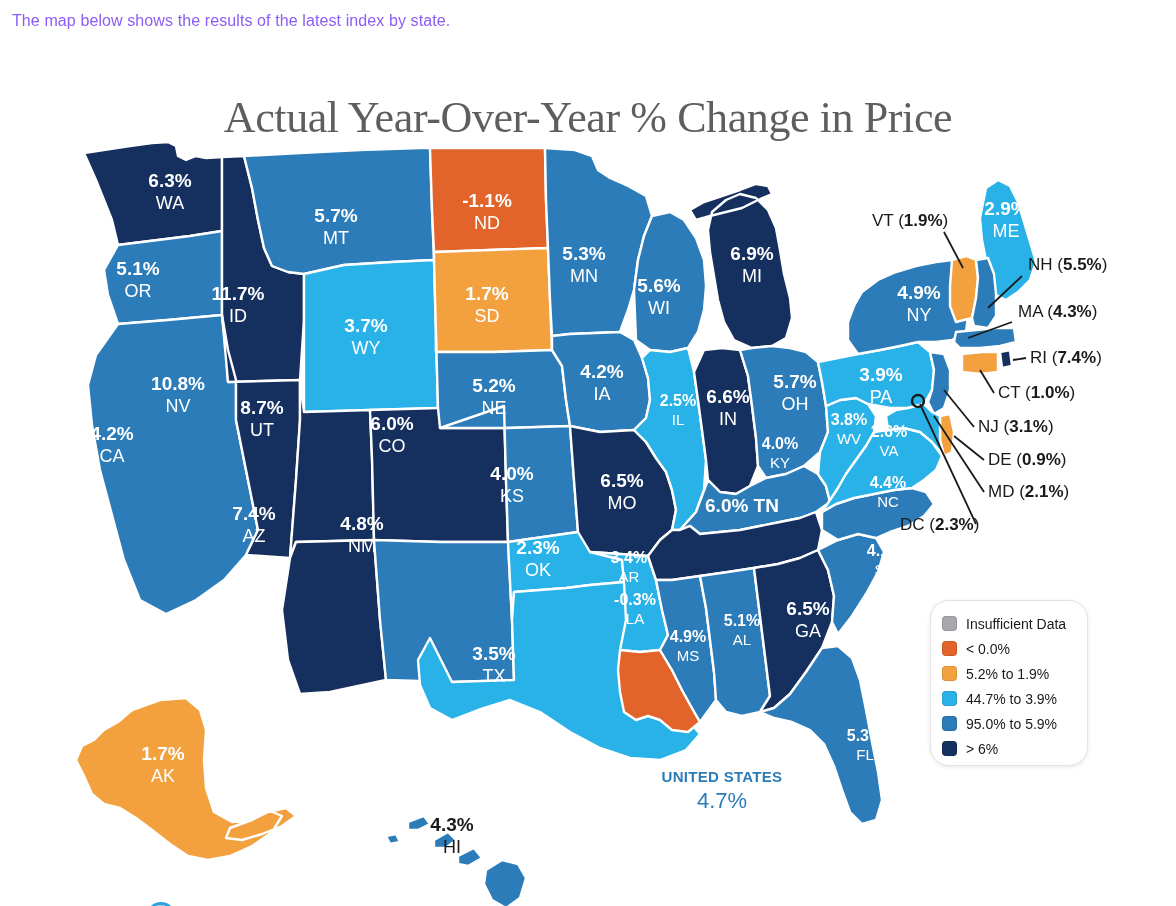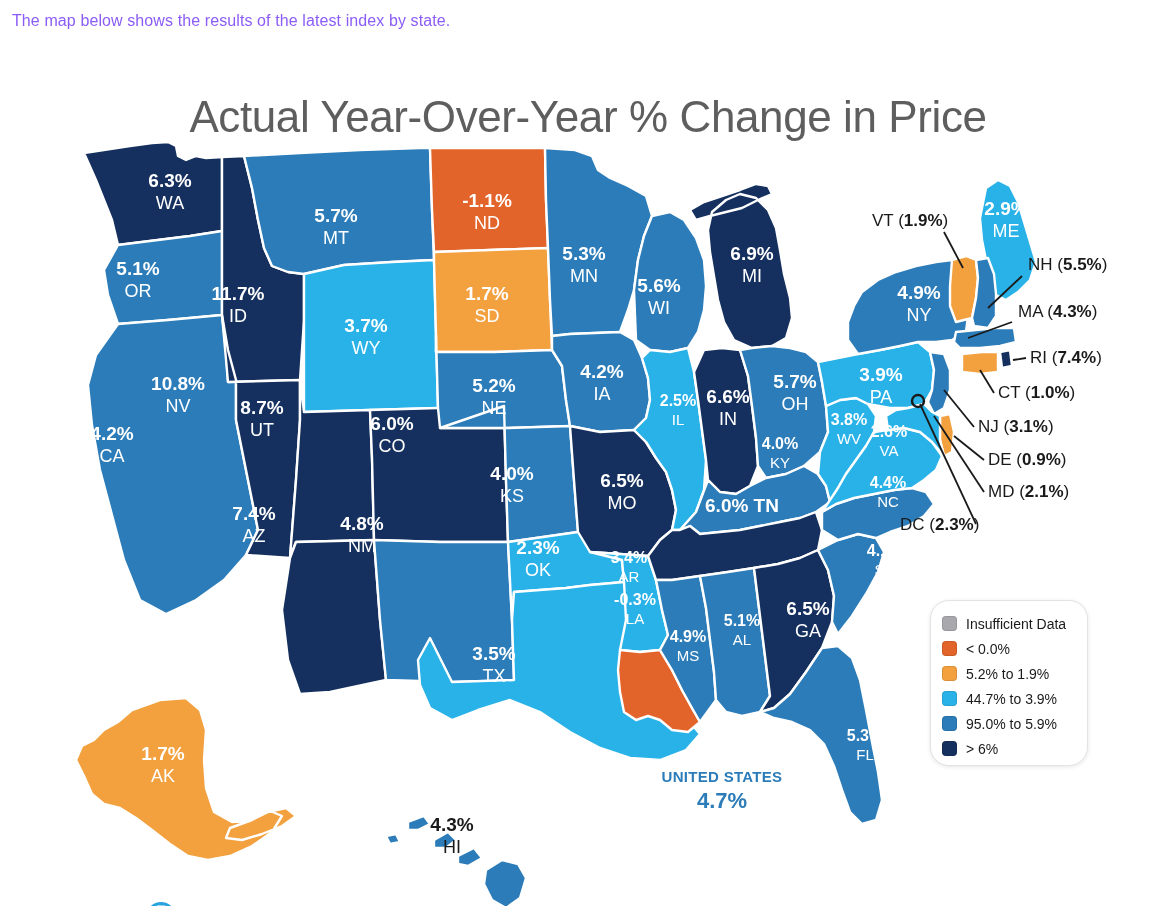--- a/index.html
+++ b/index.html
@@ -4,21 +4,21 @@
 <title>Actual Year-Over-Year % Change in Price</title>
 <style>
   html,body{margin:0;padding:0;background:#ffffff;}
   body{width:1176px;height:906px;font-family:"Liberation Sans",sans-serif;overflow:hidden;position:relative;}
 
   #caption{position:absolute;left:12px;top:12px;font-size:16px;color:#8b5cf6;letter-spacing:0.1px;}
 
   #map-figure{position:absolute;left:0;top:60px;width:1176px;height:846px;}
 
   #chart-title{position:absolute;left:0;top:32px;width:1176px;text-align:center;
-    font-size:44px;color:#5e5e5e;font-weight:400;letter-spacing:-0.4px;}
+    font-size:44px;color:#5e5e5e;font-weight:400;letter-spacing:-0.4px;font-family:Liberation Serif, serif;}
 
   svg#usmap{position:absolute;left:0;top:0;width:1176px;height:846px;}
 
   .st-path{stroke:#ffffff;stroke-width:2.4;stroke-linejoin:round;}
   .val{font-size:19px;font-weight:700;fill:#ffffff;text-anchor:middle;}
   .abbr{font-size:18px;font-weight:400;fill:#ffffff;text-anchor:middle;}
   .val-sm{font-size:16px;font-weight:700;fill:#ffffff;text-anchor:middle;}
   .abbr-sm{font-size:15px;font-weight:400;fill:#ffffff;text-anchor:middle;}
   .val-dk{fill:#1a1a1a;}
   .abbr-dk{fill:#1a1a1a;}
@@ -30,21 +30,21 @@
   #legend{position:absolute;left:930px;top:540px;width:158px;height:166px;
     background:#ffffff;border:1px solid #e3e3e6;border-radius:19px;
     box-shadow:0 1px 4px rgba(0,0,0,0.10);padding:10px 0 0 0;box-sizing:border-box;}
   .leg-row{display:flex;align-items:center;height:25px;padding-left:11px;}
   .leg-sw{width:15px;height:15px;border-radius:4px;flex:0 0 auto;margin-right:9px;
     box-shadow:inset 0 0 0 1px rgba(0,0,0,0.10);}
   .leg-lb{font-size:14px;color:#1a1a1a;white-space:nowrap;}
 
   #us-total{position:absolute;left:618px;top:708px;width:208px;text-align:center;}
   #us-total .t1{font-size:15px;font-weight:700;color:#2b7cb8;letter-spacing:0.3px;}
-  #us-total .t2{font-size:22px;font-weight:700;color:#2b7cb8;margin-top:3px;}
+  #us-total .t2{font-size:22px;font-weight:400;color:#2b7cb8;margin-top:3px;}
 
   #kcm{position:absolute;left:146px;top:842px;display:flex;align-items:center;gap:10px;}
   #kcm .logo-mark{width:30px;height:30px;flex:0 0 auto;}
 </style>
 </head>
 <body>
 
 <div id="caption">The map below shows the results of the latest index by state.</div>
 
 <div id="map-figure">

